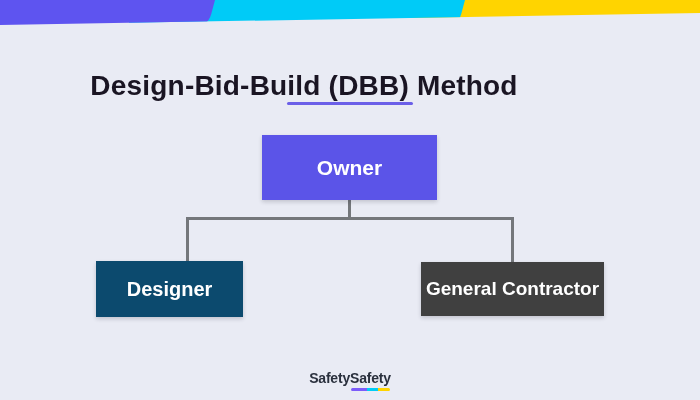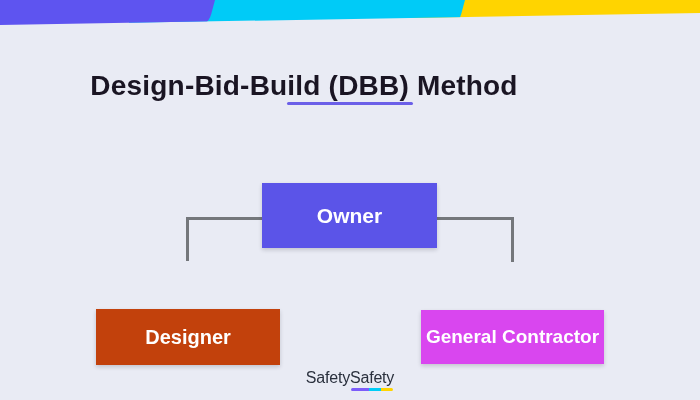--- a/index.html
+++ b/index.html
@@ -42,47 +42,46 @@
     background: #6B5FE8;
   }
 
   
   .node {
     position: absolute;
     display: flex; align-items: center; justify-content: center;
     color: #FFFFFF; font-weight: 700;
     box-shadow: 0 2px 4px rgba(20,20,40,.18);
     text-align: center;
-    margin-top: 48px;
   }
   .node-owner {
     left: 262px; top: 135px; width: 175px; height: 65px;
     background: #5B54E8; font-size: 21px;
   }
   .node-designer {
-    left: 96px; top: 261px; width: 184px; height: 56px;
-    background: #c2410c; font-size: 20px;
+    left: 96px; top: 261px; width: 147px; height: 56px;
+    background: #0c4a6e; font-size: 20px;
   }
   .node-gc {
     left: 421px; top: 262px; width: 183px; height: 54px;
-    background: #d946ef; font-size: 19px;
+    background: #404040; font-size: 19px;
   }
   .conn { position: absolute; background: #74777B; }
   .conn-stub        { left: 348px; top: 200px; width: 3px; height: 18px; }
   .conn-horizontal  { left: 186px; top: 217px; width: 328px; height: 3px; }
   .conn-left-drop   { left: 186px; top: 217px; width: 3px; height: 44px; }
   .conn-right-drop  { left: 511px; top: 217px; width: 3px; height: 45px; }
 
   
   .footer {
     position: absolute; top: 368px; left: 0; width: 700px;
     display: flex; justify-content: center;
   }
   .logo {
-    font-size: 16px; font-weight: 400; letter-spacing: -0.2px;
+    font-size: 14px; font-weight: 700; letter-spacing: -0.2px;
     color: #2A303D; display: flex; line-height: 20px; justify-content: flex-end;
   }
   .logo .culture-wrap { position: relative; }
   .logo-underline {
     position: absolute; left: 1px; right: 1px; bottom: -3px;
     height: 3px; display: flex; overflow: hidden; border-radius: 2px;
   }
   .lu-purple { width: 42%; background: #7C5CFA; }
   .lu-cyan   { width: 28%; background: #00CDF7; }
   .lu-yellow { width: 30%; background: #FFD400; }

